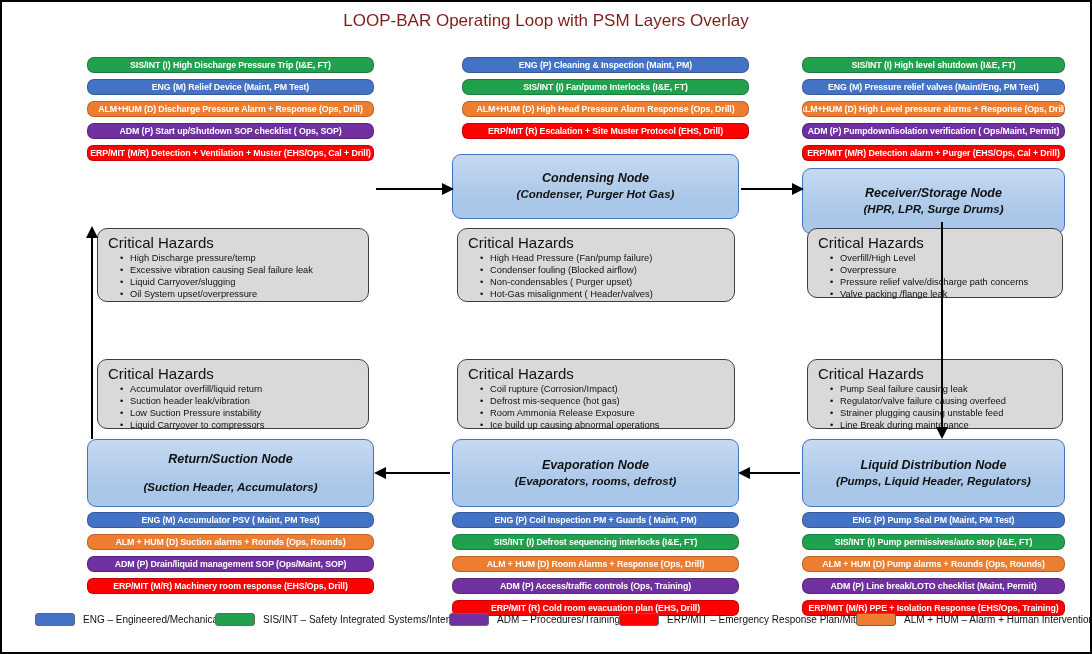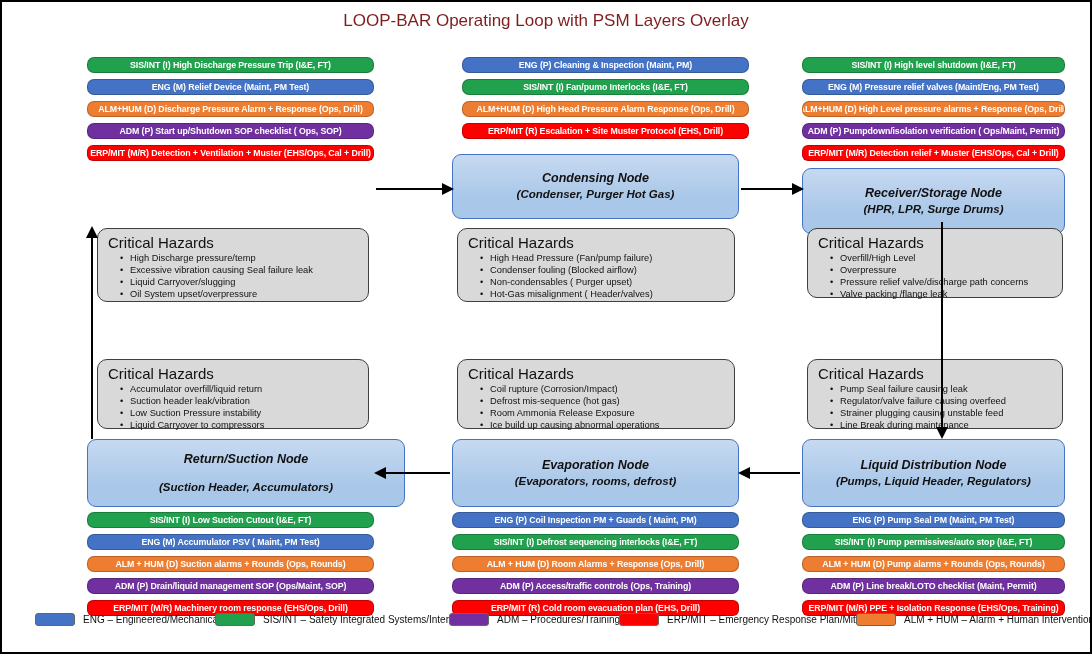--- a/index.html
+++ b/index.html
@@ -66,21 +66,21 @@
     <div class="bar sis">SIS/INT (I) Fan/pumo Interlocks (I&amp;E, FT)</div>
     <div class="bar alm">ALM+HUM (D) High Head Pressure Alarm Response (Ops, Drill)</div>
     <div class="bar erp">ERP/MIT (R) Escalation + Site Muster Protocol (EHS, Drill)</div>
   </div>
 
   <div class="stack" style="left:800px; top:55px; width:263px;">
     <div class="bar sis">SIS/INT (I) High level shutdown (I&amp;E, FT)</div>
     <div class="bar eng">ENG (M) Pressure relief valves (Maint/Eng, PM Test)</div>
     <div class="bar alm">ALM+HUM (D) High Level pressure alarms + Response (Ops, Drill)</div>
     <div class="bar adm">ADM (P) Pumpdown/isolation verification ( Ops/Maint, Permit)</div>
-    <div class="bar erp">ERP/MIT (M/R) Detection relief + Muster (EHS/Ops, Cal + Drill)</div>
+    <div class="bar erp">ERP/MIT (M/R) Detection alarm + Purger (EHS/Ops, Cal + Drill)</div>
   </div>
 
   <div class="node" style="left:450px; top:152px; width:287px; height:65px;">
     <div class="node-title">Condensing Node</div>
     <div class="node-sub">(Condenser, Purger Hot Gas)</div>
   </div>
   <div class="node" style="left:800px; top:166px; width:263px; height:66px;">
     <div class="node-title">Receiver/Storage Node</div>
     <div class="node-sub">(HPR, LPR, Surge Drums)</div>
   </div>
@@ -198,35 +198,34 @@
     <div class="hz-item">
         <span class="dot">•</span>
         <span>Strainer plugging causing unstable feed</span>
       </div>
     <div class="hz-item">
         <span class="dot">•</span>
         <span>Line Break during maintenance</span>
       </div>
   </div>
 
-  <div class="node" style="left:85px; top:437px; width:318px; height:68px;gap:12px;">
+  <div class="node" style="left:85px; top:437px; width:287px; height:68px;gap:12px;">
     <div class="node-title">Return/Suction Node</div>
     <div class="node-sub">(Suction Header, Accumulators)</div>
   </div>
   <div class="node" style="left:450px; top:437px; width:287px; height:68px;">
     <div class="node-title">Evaporation Node</div>
     <div class="node-sub">(Evaporators, rooms, defrost)</div>
   </div>
   <div class="node" style="left:800px; top:437px; width:263px; height:68px;">
     <div class="node-title">Liquid Distribution Node</div>
     <div class="node-sub">(Pumps, Liquid Header, Regulators)</div>
   </div>
 
   <div class="stack" style="left:85px; top:510px; width:287px;">
-    <div class="bar sis">SIS/INT (I) Low Suction Cutout (I&amp;E, FT)</div>
     <div class="bar eng">ENG (M) Accumulator PSV ( Maint, PM Test)</div>
     <div class="bar alm">ALM + HUM (D) Suction alarms + Rounds (Ops, Rounds)</div>
     <div class="bar adm">ADM (P) Drain/liquid management SOP (Ops/Maint, SOP)</div>
     <div class="bar erp">ERP/MIT (M/R) Machinery room response (EHS/Ops, Drill)</div>
   </div>
 
   <div class="stack" style="left:450px; top:510px; width:287px;">
     <div class="bar eng">ENG (P) Coil Inspection PM + Guards ( Maint, PM)</div>
     <div class="bar sis">SIS/INT (I) Defrost sequencing interlocks (I&amp;E, FT)</div>
     <div class="bar alm">ALM + HUM (D) Room Alarms + Response (Ops, Drill)</div>

